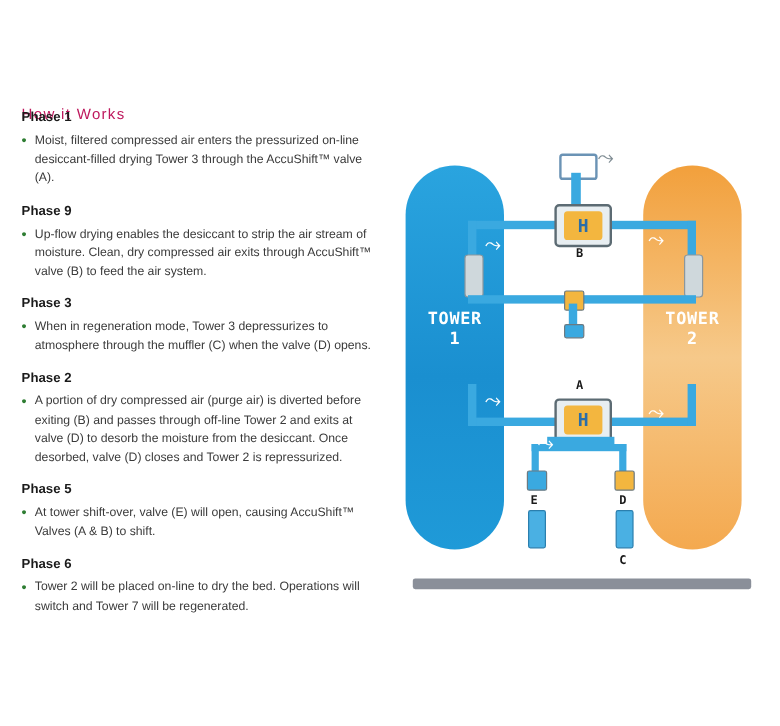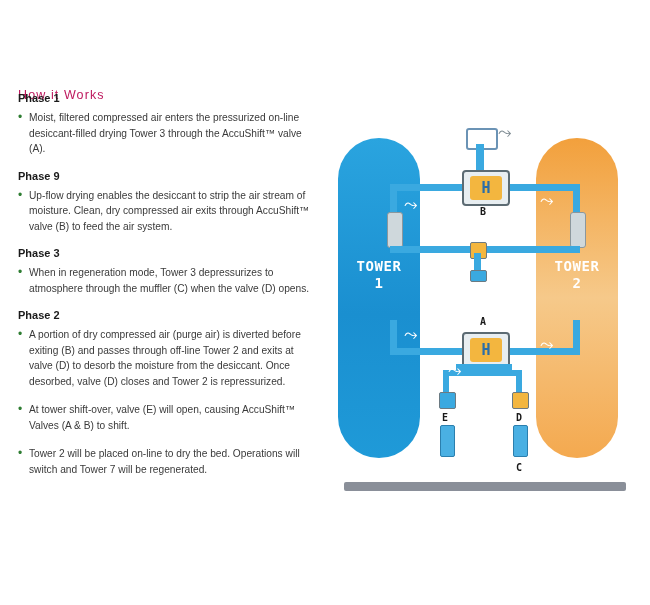--- a/index.html
+++ b/index.html
@@ -225,27 +225,29 @@
 
     <div class="phase">
       <div class="phase-title">Phase 2</div>
       <div class="bullet-row">
         <div class="bullet-dot">•</div>
         <div class="bullet-text">A portion of dry compressed air (purge air) is diverted before exiting (B) and passes through off-line Tower 2 and exits at valve (D) to desorb the moisture from the desiccant. Once desorbed, valve (D) closes and Tower 2 is repressurized.</div>
       </div>
     </div>
 
     <div class="phase">
+      <div class="phase-title">Phase 5</div>
       <div class="bullet-row">
         <div class="bullet-dot">•</div>
         <div class="bullet-text">At tower shift-over, valve (E) will open, causing AccuShift™ Valves (A &amp; B) to shift.</div>
       </div>
     </div>
 
     <div class="phase">
+      <div class="phase-title">Phase 6</div>
       <div class="bullet-row">
         <div class="bullet-dot">•</div>
         <div class="bullet-text">Tower 2 will be placed on-line to dry the bed. Operations will switch and Tower 7 will be regenerated.</div>
       </div>
     </div>
 
   </div>
 
   <div class="diagram">
 

